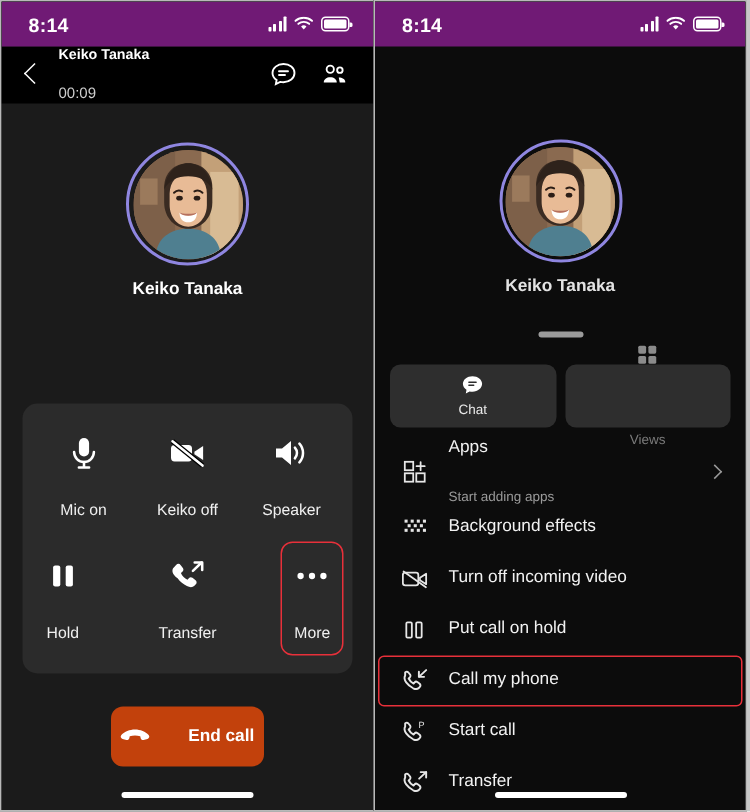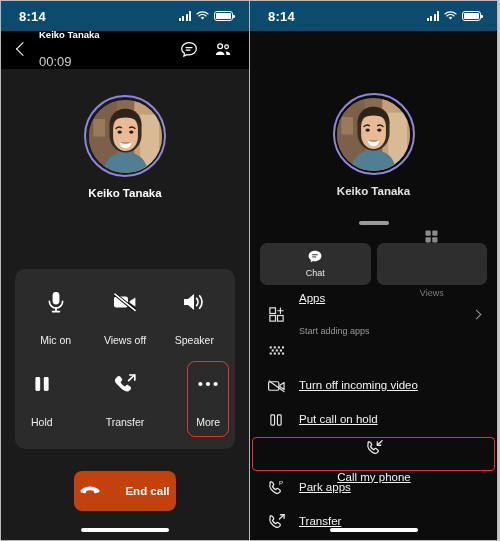--- a/index.html
+++ b/index.html
@@ -31,21 +31,21 @@
     inset: 0;
     background: #1b1b1b;
     overflow: hidden;
   }
   .phone.right .phone-inner { background: #0c0c0c; }
 
   
   .statusbar {
     position: relative;
     height: 30px;
-    background: #0c4a6e;
+    background: #701a75;
     display: flex;
     align-items: center;
     justify-content: space-between;
     padding: 0 16px 0 18px;
     box-sizing: border-box;
   }
   .status-time {
     color: #ffffff;
     font-size: 13px;
     font-weight: bold;
@@ -97,21 +97,21 @@
     width: 9px; height: 9px;
     border-left: 1.8px solid #ffffff;
     border-bottom: 1.8px solid #ffffff;
     transform: rotate(45deg);
   }
   .hdr-text { flex: 1 1 auto; line-height: 1.15; min-width: 0; }
   .hdr-name {
     color: #ffffff; font-size: 9.5px; font-weight: bold;
     white-space: nowrap; overflow: hidden; text-overflow: ellipsis;
   }
-  .hdr-timer { color: #cfcfcf; font-size: 13px; margin-top: 14px; }
+  .hdr-timer { color: #cfcfcf; font-size: 10px; margin-top: 14px; }
   .hdr-actions { display:flex; align-items:center; gap: 14px; padding-right: 4px; }
   .hdr-icon { width: 20px; height: 20px; cursor: pointer; }
   .hdr-icon svg { display:block; width:100%; height:100%; }
 
   
   .avatar-area {
     display: flex; flex-direction: column;
     align-items: center;
   }
   .avatar-ring {
@@ -233,24 +233,24 @@
     height: 34px;
     padding: 0 12px 0 13px;
     box-sizing: border-box;
     border: 1.6px solid transparent;
     border-radius: 4px;
     margin: 0 2px;
     cursor: pointer;
     position: relative;
   }
   .menu-item.tall { height: 40px; }
-  .menu-item.highlight { border-color: #e8303a; flex-direction: column; }
+  .menu-item.highlight { border-color: #e8303a; }
   .menu-glyph { width: 20px; flex: 0 0 20px; display:flex; align-items:center; justify-content:center; }
   .menu-text { flex: 1 1 auto; min-width: 0; line-height: 1.2; }
-  .menu-title { color: #f2f2f2; font-size: 11.5px; white-space: nowrap; text-decoration: underline; }
+  .menu-title { color: #f2f2f2; font-size: 11.5px; white-space: nowrap; }
   .menu-sub { color: #9a9a9a; font-size: 9px; margin-top: 20px; white-space: nowrap; }
   .menu-chevron { width: 10px; height: 10px; position: relative; flex: 0 0 10px; }
   .menu-chevron::before {
     content:""; position:absolute; left:1px; top:1px;
     width: 6px; height: 6px;
     border-right: 1.4px solid #9a9a9a;
     border-top: 1.4px solid #9a9a9a;
     transform: rotate(45deg);
   }
 </style>
@@ -344,21 +344,21 @@
           </div>
           <div class="ctrl">
             <div class="ctrl-glyph">
               <svg width="26" height="22" viewBox="0 0 26 22">
                   <rect x="2" y="5.6" width="14" height="11" rx="2.4" fill="#fff"></rect>
                   <path d="M17.6 10.2 23.4 6.4v9.2l-5.8-3.8Z" fill="#fff"></path>
                   <path d="M3 3.2 23 19.4" stroke="#000" stroke-width="3.4"></path>
                   <path d="M3 3.2 23 19.4" stroke="#fff" stroke-width="1.7" stroke-linecap="round"></path>
                 </svg>
             </div>
-            <div class="ctrl-label">Views off</div>
+            <div class="ctrl-label">Keiko off</div>
           </div>
           <div class="ctrl">
             <div class="ctrl-glyph">
               <svg width="24" height="22" viewBox="0 0 24 22">
                   <path d="M2 8h4l6-5v16l-6-5H2Z" fill="#fff"></path>
                   <path d="M14.6 7.4a5.4 5.4 0 0 1 0 7.2M17.6 4.8a9.2 9.2 0 0 1 0 12.4" stroke="#fff" stroke-width="1.7" fill="none" stroke-linecap="round"></path>
                 </svg>
             </div>
             <div class="ctrl-label">Speaker</div>
           </div>
@@ -511,20 +511,23 @@
                     <rect x="4.4" y="7.6" width="2.4" height="2.4"></rect>
                     <rect x="9.2" y="7.6" width="2.4" height="2.4"></rect>
                     <rect x="14" y="7.6" width="2.4" height="2.4"></rect>
                     <rect x="2" y="11.2" width="2.4" height="2.4"></rect>
                     <rect x="6.8" y="11.2" width="2.4" height="2.4"></rect>
                     <rect x="11.6" y="11.2" width="2.4" height="2.4"></rect>
                     <rect x="16.4" y="11.2" width="2.4" height="2.4"></rect>
                   </g>
                 </svg>
             </div>
+            <div class="menu-text">
+              <div class="menu-title">Background effects</div>
+            </div>
           </div>
 
           <div class="menu-item">
             <div class="menu-glyph">
               <svg width="19" height="16" viewBox="0 0 24 20">
                   <rect x="2" y="4.6" width="13" height="10.8" rx="2" fill="none" stroke="#e6e6e6" stroke-width="1.5"></rect>
                   <path d="M16.4 9 21.6 5.6v8.8L16.4 11Z" fill="none" stroke="#e6e6e6" stroke-width="1.5" stroke-linejoin="round"></path>
                   <path d="M2.6 3.6 21.4 17" stroke="#e6e6e6" stroke-width="1.5" stroke-linecap="round"></path>
                 </svg>
             </div>
@@ -559,21 +562,21 @@
           </div>
 
           <div class="menu-item">
             <div class="menu-glyph">
               <svg width="19" height="18" viewBox="0 0 22 20">
                   <path d="M3.6 3.4c.9-.9 2-.8 2.7.2l1.2 1.6c.5.8.4 1.5-.3 2.1l-.9.8c.8 1.7 2.1 3.1 3.8 3.9l.8-.9c.6-.7 1.3-.8 2.1-.3l1.6 1.2c1 .7 1.1 1.8.2 2.7l-.7.7c-1 1-2.6 1-4.3.2-2-1-4-2.6-5.4-4.5-1.2-1.7-1.7-3.7-.8-5.3Z" fill="none" stroke="#e6e6e6" stroke-width="1.5" stroke-linejoin="round"></path>
                   <text x="14" y="6.6" font-family="Liberation Sans, sans-serif" font-size="7" fill="#e6e6e6">P</text>
                 </svg>
             </div>
             <div class="menu-text">
-              <div class="menu-title">Park apps</div>
+              <div class="menu-title">Start call</div>
             </div>
           </div>
 
           <div class="menu-item">
             <div class="menu-glyph">
               <svg width="19" height="18" viewBox="0 0 22 20">
                   <path d="M3.6 3.4c.9-.9 2-.8 2.7.2l1.2 1.6c.5.8.4 1.5-.3 2.1l-.9.8c.8 1.7 2.1 3.1 3.8 3.9l.8-.9c.6-.7 1.3-.8 2.1-.3l1.6 1.2c1 .7 1.1 1.8.2 2.7l-.7.7c-1 1-2.6 1-4.3.2-2-1-4-2.6-5.4-4.5-1.2-1.7-1.7-3.7-.8-5.3Z" fill="none" stroke="#e6e6e6" stroke-width="1.5" stroke-linejoin="round"></path>
                   <path d="M14.4 6.6 19.8 1.6" stroke="#e6e6e6" stroke-width="1.5" stroke-linecap="round"></path>
                   <path d="M15.6 1.6h4.2v4.2" stroke="#e6e6e6" stroke-width="1.5" fill="none" stroke-linecap="round" stroke-linejoin="round"></path>
                 </svg>

